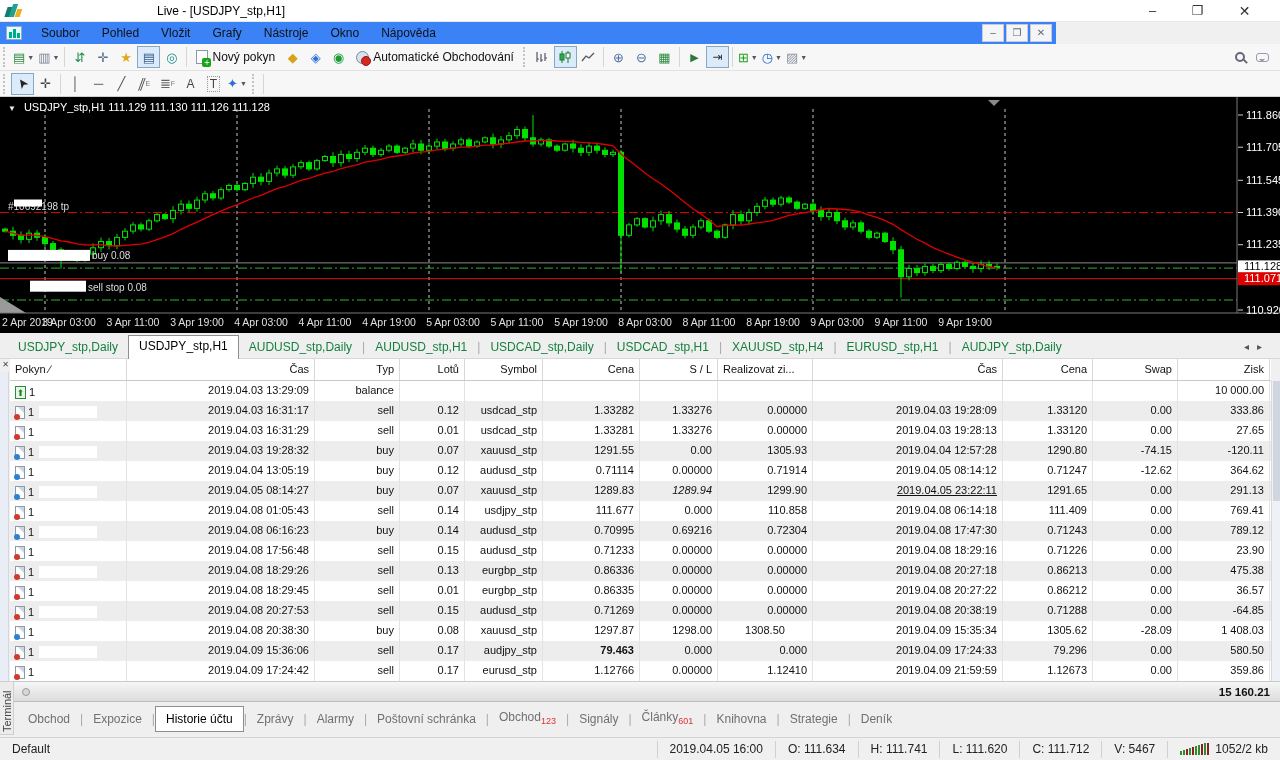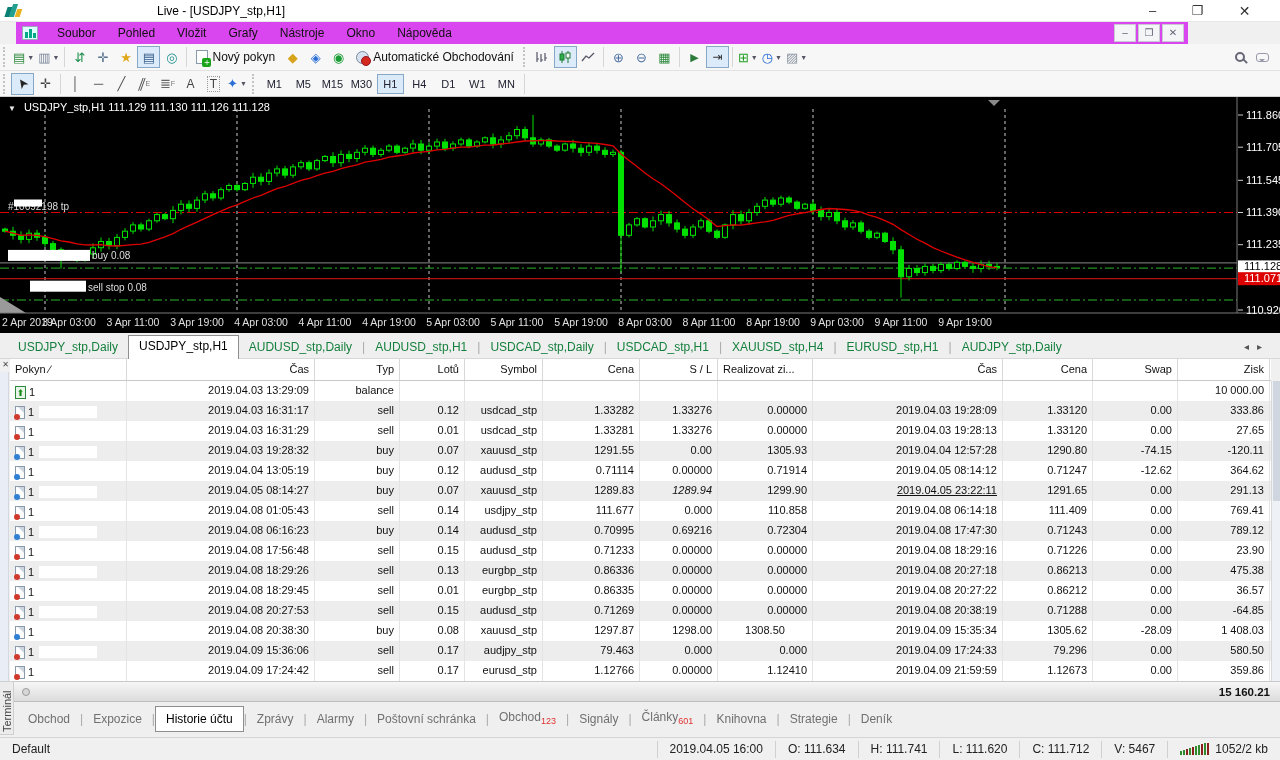--- a/index.html
+++ b/index.html
@@ -12,21 +12,21 @@
   #app-icon { left:6px; top:3px; width:16px; height:16px; }
   #app-icon .g1{position:absolute;left:0;top:4px;width:5px;height:10px;background:#0b7f74;transform:skewX(-18deg);}
   #app-icon .g2{position:absolute;left:5px;top:1px;width:5px;height:13px;background:#23a08e;transform:skewX(-18deg);}
   #app-icon .g3{position:absolute;left:10px;top:6px;width:5px;height:8px;background:#e9b21f;transform:skewX(-18deg);}
   #title-redaction { left:26px; top:2px; width:128px; height:18px; background:#ffffff; }
   #window-title { left:157px; top:4px; color:#000; font-size:12px; white-space:nowrap; }
   .wbtn { top:0px; width:45px; height:22px; text-align:center; line-height:22px; font-size:13px; color:#333; }
   #btn-min{ left:1130px; } #btn-restore{ left:1175px; } #btn-close{ left:1222px; font-size:14px;}
 
   
-  #menubar { top:22px; left:16px; width:1172px; height:22px; background:#d946ef; display:flex; align-items:center; }
+  #menubar { top:22px; left:0; width:1056px; height:22px; background:#3b82f6; display:flex; align-items:center; }
   #child-icon { width:16px; height:14px; margin:0 8px 0 6px; position:relative; border:1px solid #9ab; background:#dff; }
   #child-icon i{position:absolute; bottom:1px; width:3px; background:#0a8;}
   .menu-item { padding:0 11px; height:22px; line-height:22px; color:#111; cursor:default; }
   #child-controls { margin-left:auto; display:flex; gap:2px; padding-right:4px; }
   .cbtn { width:22px; height:18px; border:1px solid #c8ccd2; background:#f4f5f7; color:#667; font-size:10px; text-align:center; line-height:16px; }
 
   
   #toolbar1 { top:44px; left:0; width:1280px; height:27px; background:#f7f7f7; border-bottom:1px solid #e2e2e2; display:flex; align-items:center; }
   #toolbar2 { top:71px; left:0; width:1280px; height:26px; background:#f7f7f7; border-bottom:1px solid #cfcfcf; display:flex; align-items:center; }
   .grip { width:5px; height:20px; margin:0 3px; border-left:2px dotted #c3c3c3; }
@@ -277,31 +277,20 @@
       <span style="color:#444;font-size:12px;">A</span>
     </div>
   <div class="tbtn">
       <span style="color:#444;font-size:12px;border:1px dotted #999;padding:0 2px;">T</span>
     </div>
   <div class="tbtn">
       <span style="color:#2a6fd6;">✦</span>
       <span class="caret">▼</span>
     </div>
   <div class="grip"></div>
-  <span id="tf-buttons" style="display:flex;align-items:center;">
-      <div class="tf-btn">M1</div>
-      <div class="tf-btn">M5</div>
-      <div class="tf-btn">M15</div>
-      <div class="tf-btn">M30</div>
-      <div class="tf-btn pressed">H1</div>
-      <div class="tf-btn">H4</div>
-      <div class="tf-btn">D1</div>
-      <div class="tf-btn">W1</div>
-      <div class="tf-btn">MN</div>
-    </span>
   <div class="vsep"></div>
 </div>
 
 <div id="chart" class="abs">
   <div id="chart-svg-holder">
       <svg width="1280" height="236" xmlns="http://www.w3.org/2000/svg" font-family="Liberation Sans, sans-serif">
         <rect width="1280" height="236" fill="#000"></rect>
         <line x1="45" y1="12" x2="45" y2="216" stroke="#c8c8c8" stroke-width="1" stroke-dasharray="3 3"></line>
         <line x1="237" y1="12" x2="237" y2="216" stroke="#c8c8c8" stroke-width="1" stroke-dasharray="3 3"></line>
         <line x1="429" y1="12" x2="429" y2="216" stroke="#c8c8c8" stroke-width="1" stroke-dasharray="3 3"></line>
@@ -912,21 +901,21 @@
         <span class="docico">
           <span class="dot red"></span>
         </span>
         <span>1</span>
         <span class="blob"></span>
       </div>
       <div class="tc num" style="width: 188px;">2019.04.09 15:36:06</div>
       <div class="tc num" style="width: 85px;">sell</div>
       <div class="tc num" style="width: 65px;">0.17</div>
       <div class="tc num" style="width: 78px;">audjpy_stp</div>
-      <div class="tc num" style="width: 97px;">79.463</div>
+      <div class="tc num" style="width: 97px; font-weight: bold;">79.463</div>
       <div class="tc num" style="width: 78px;">0.000</div>
       <div class="tc num" style="width: 95px;">0.000</div>
       <div class="tc num" style="width: 190px;">2019.04.09 17:24:33</div>
       <div class="tc num" style="width: 90px;">79.296</div>
       <div class="tc num" style="width: 85px;">0.00</div>
       <div class="tc num" style="width: 92px;">580.50</div>
     </div>
     <div class="trow">
       <div class="tc doc-cell" style="width: 117px;">
         <span class="docico">

